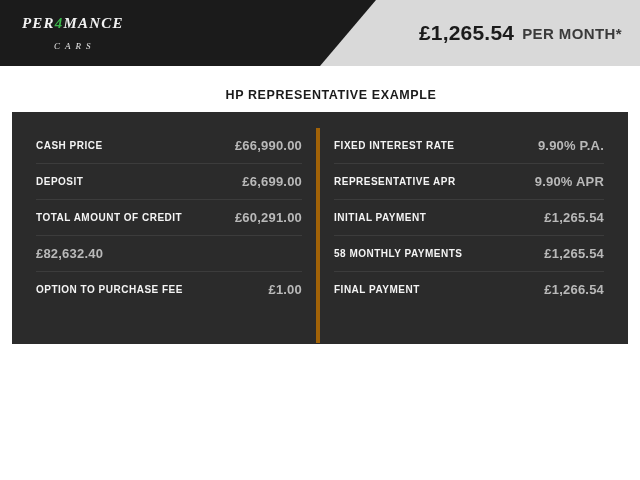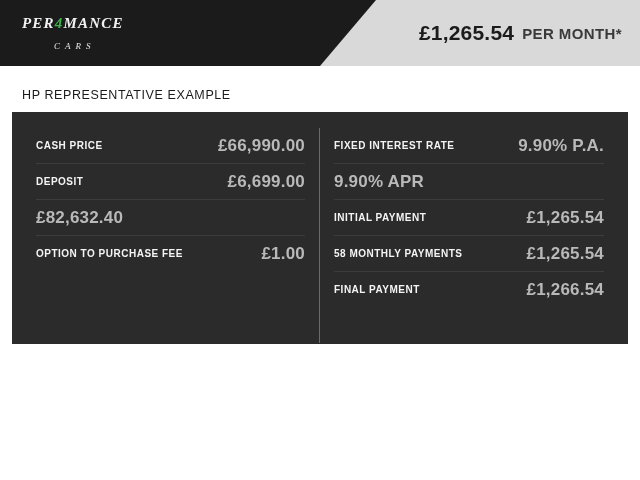--- a/index.html
+++ b/index.html
@@ -80,64 +80,65 @@
   .price-per {
     font-size: 15px;
     font-weight: bold;
     color: #3a3a3a;
     margin-left: 8px;
     letter-spacing: 0.4px;
   }
   
   .title {
     font-size: 12.5px;
-    font-weight: normal;
+    font-weight: bold;
     color: #1b1b1b;
     letter-spacing: 0.6px;
     padding: 22px 0 0 22px;
+    text-align: center;
   }
   
   .panel {
     position: absolute;
     left: 12px;
     top: 112px;
     width: 616px;
     height: 247px;
     background: #2b2b2b;
     box-sizing: border-box;
     display: flex;
     padding: 16px 10px;
   }
   .col {
     flex: 1 1 50%;
     box-sizing: border-box;
     padding: 0 14px;
   }
   .col.left {
-    border-right: 1px solid #a16207;
+    border-right: 4px solid #a16207;
   }
   .row {
     display: flex;
     align-items: center;
     justify-content: space-between;
     height: 35px;
     border-bottom: 1px solid #3c3c3c;
   }
   .row.last {
     border-bottom: none;
   }
   .row-label {
     font-size: 10px;
     font-weight: bold;
     color: #f4f4f4;
     letter-spacing: 0.5px;
     text-transform: uppercase;
   }
   .row-value {
-    font-size: 17px;
+    font-size: 13px;
     font-weight: bold;
     color: #b9b9b9;
     letter-spacing: 0.2px;
     text-align: right;
     white-space: nowrap;
   }
   
   .disclaimer {
     position: absolute;
     left: 12px;
@@ -173,33 +174,38 @@
     <div class="col left">
       <div class="row">
         <span class="row-label">CASH PRICE</span>
         <span class="row-value">£66,990.00</span>
       </div>
       <div class="row">
         <span class="row-label">DEPOSIT</span>
         <span class="row-value">£6,699.00</span>
       </div>
       <div class="row">
+        <span class="row-label">TOTAL AMOUNT OF CREDIT</span>
+        <span class="row-value">£60,291.00</span>
+      </div>
+      <div class="row">
         <span class="row-value">£82,632.40</span>
       </div>
       <div class="row last">
         <span class="row-label">OPTION TO PURCHASE FEE</span>
         <span class="row-value">£1.00</span>
       </div>
     </div>
     <div class="col right">
       <div class="row">
         <span class="row-label">FIXED INTEREST RATE</span>
         <span class="row-value">9.90% P.A.</span>
       </div>
       <div class="row">
+        <span class="row-label">REPRESENTATIVE APR</span>
         <span class="row-value">9.90% APR</span>
       </div>
       <div class="row">
         <span class="row-label">INITIAL PAYMENT</span>
         <span class="row-value">£1,265.54</span>
       </div>
       <div class="row">
         <span class="row-label">58 MONTHLY PAYMENTS</span>
         <span class="row-value">£1,265.54</span>
       </div>

